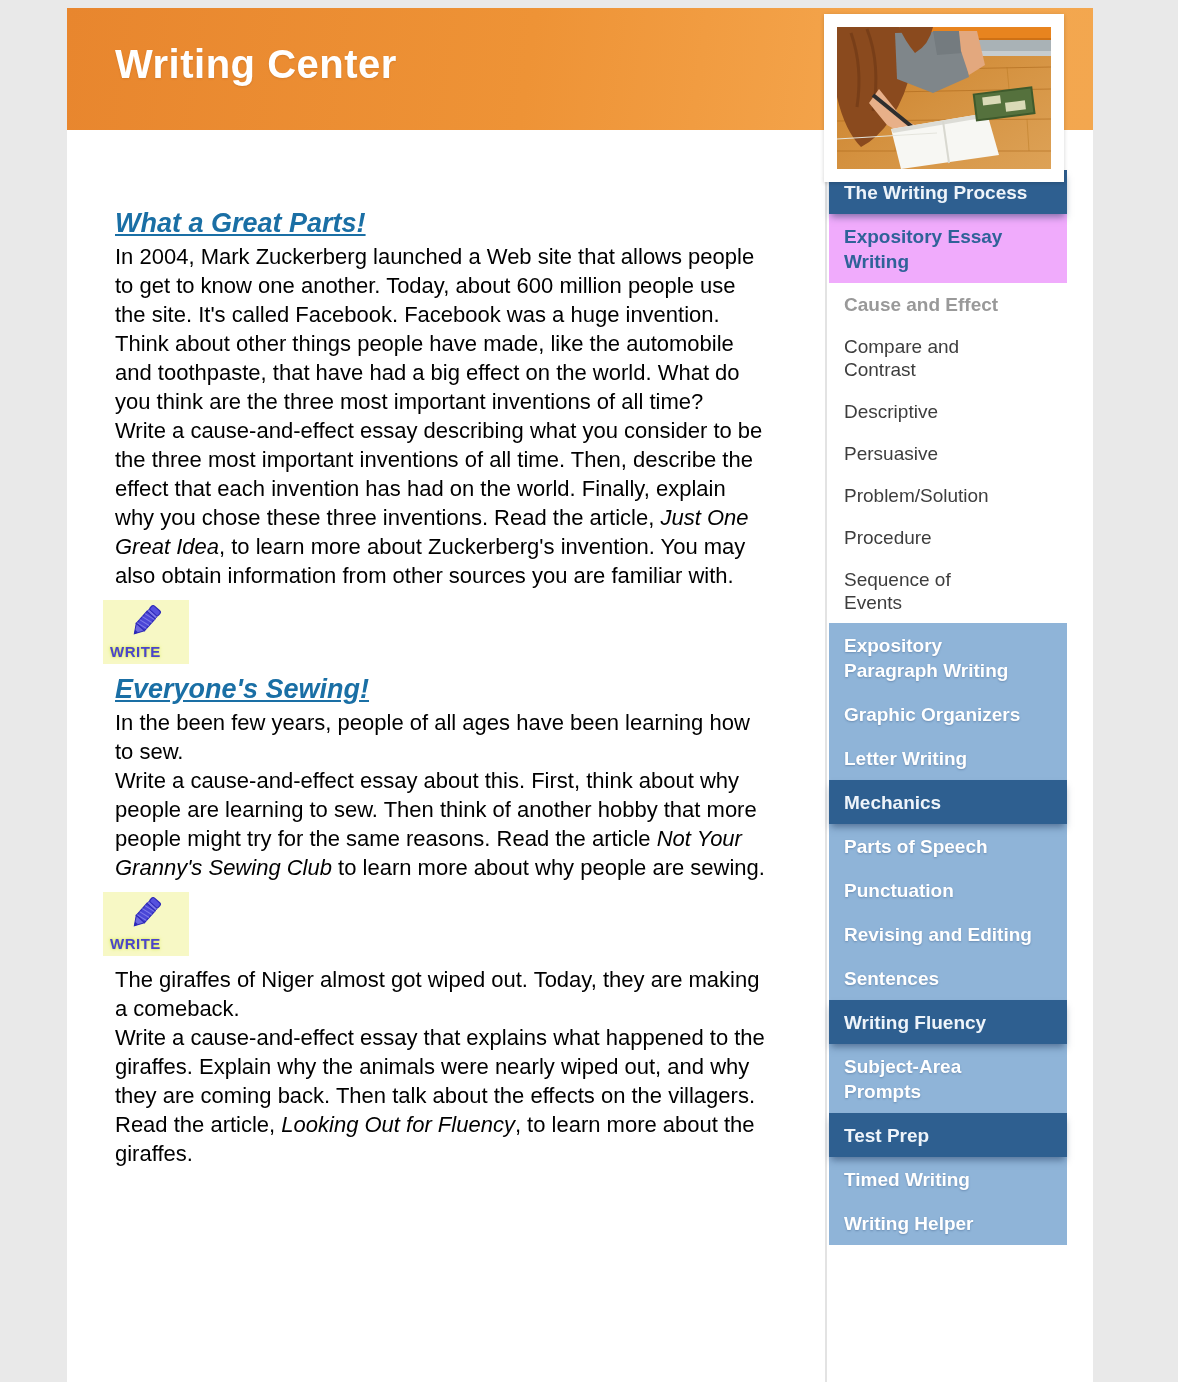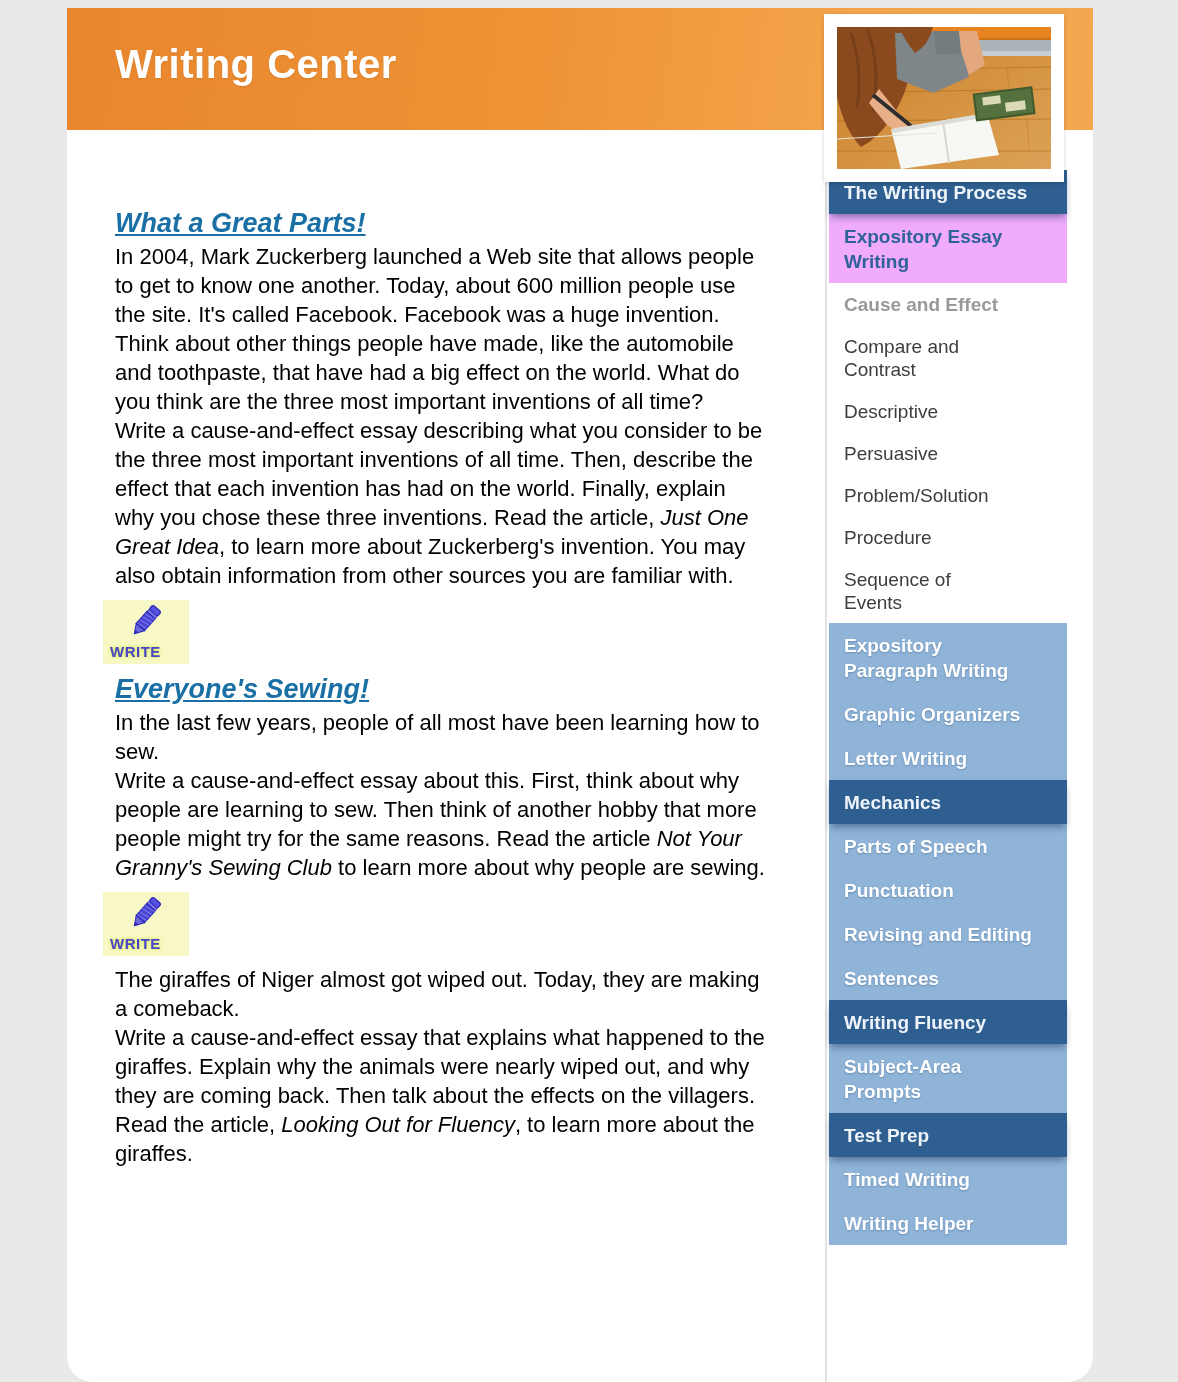--- a/index.html
+++ b/index.html
@@ -5,21 +5,20 @@
   * { box-sizing: border-box; }
   html,body { margin:0; padding:0; }
   body {
     width:1178px; height:1382px; overflow:hidden; position:relative;
     background:#e9e9e9;
     font-family:"Liberation Sans","DejaVu Sans",sans-serif;
   }
   .page {
     position:absolute; left:67px; top:8px; width:1026px; height:1374px;
     background:#ffffff;
-    border-radius:26px;
   }
   
   .banner {
     height:122px;
     background:linear-gradient(98deg,#e8862e 0%,#ee9336 45%,#f4a54c 78%,#f3a74f 100%);
   }
   .banner h1 {
     margin:0; padding:34px 0 0 48px;
     font-size:40px; font-weight:bold; color:#ffffff; letter-spacing:0.5px;
     text-shadow:0 1px 2px rgba(120,60,0,.18);
@@ -172,21 +171,21 @@
               <polygon points="16,27 27,27 21.5,36" fill="#6b66e0" stroke="#2c28b8" stroke-width="1"></polygon>
               <polygon points="19.5,32.5 23.5,32.5 21.5,36" fill="#2c28b8"></polygon>
             </g>
           </svg>
         </span>
         <span class="write-label">WRITE</span>
       </button>
 
       <div class="section">
         <h2><a>Everyone's Sewing!</a></h2>
-        <p>In the last few years, people of all most have been learning how to sew.</p>
+        <p>In the been few years, people of all ages have been learning how to sew.</p>
         <p><span>Write a cause-and-effect essay about this. First, think about why people are learning to sew. Then think of another hobby that more people might try for the same reasons. Read the article </span><i>Not Your Granny's Sewing Club</i><span> to learn more about why people are sewing.</span></p>
       </div>
 
       <button class="write-btn">
         <span class="pencil">
           <svg width="42" height="42" viewBox="0 0 42 42">
             <g transform="rotate(42 21 18)">
               <rect x="16" y="2" width="11" height="6" rx="2" fill="#5550dd" stroke="#2c28b8" stroke-width="1.2"></rect>
               <rect x="16" y="8" width="11" height="3" fill="#7a76e8" stroke="#2c28b8" stroke-width="0.8"></rect>
               <rect x="16" y="11" width="11" height="16" fill="#4a46d6" stroke="#2c28b8" stroke-width="1.2"></rect>

